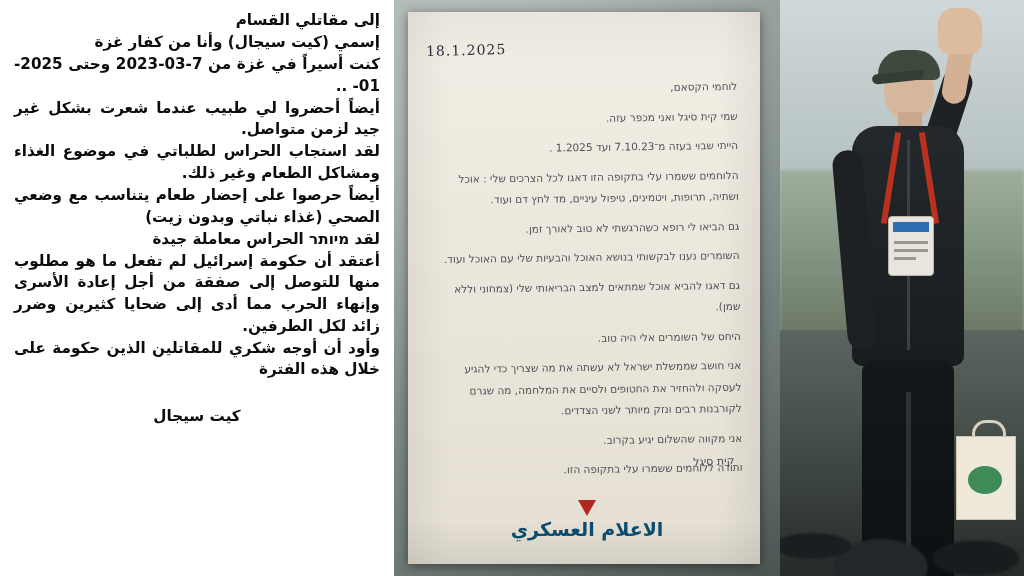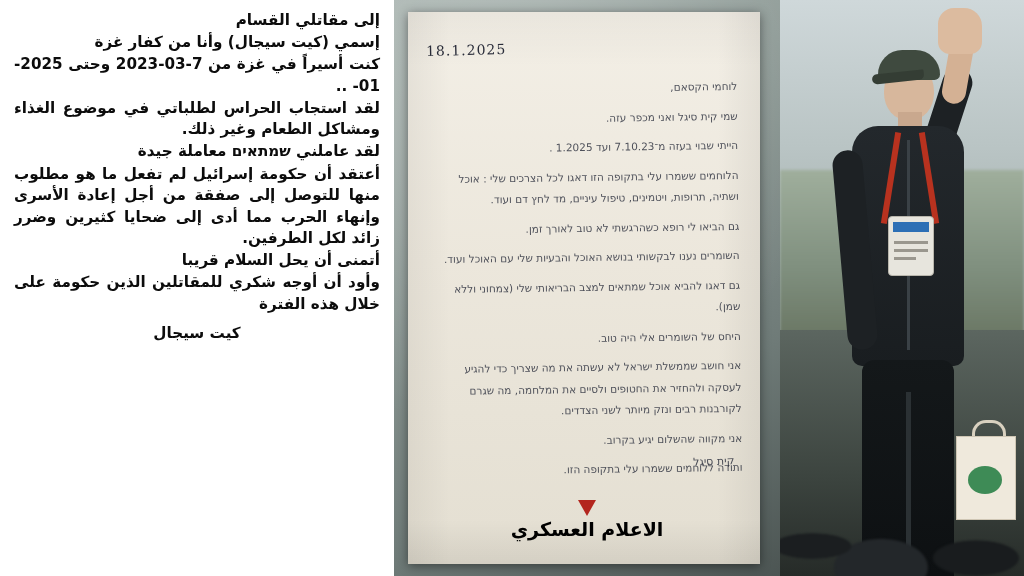--- a/index.html
+++ b/index.html
@@ -40,21 +40,21 @@
   .arabic-block p {
     margin: 0 0 0.5px 0;
   }
   .arabic-sign {
     direction: rtl;
     text-align: center;
     font-family: "DejaVu Sans", sans-serif;
     font-weight: bold;
     font-size: 15.2px;
     color: #0c0c0c;
-    margin-top: 8px;
+    margin-top: 26px;
   }
 
   
   .letter-panel {
     position: absolute;
     left: 394px; top: 0;
     width: 386px; height: 576px;
     background: #c9cdd2;
     overflow: hidden;
   }
@@ -127,21 +127,21 @@
     margin: 0 auto 2px auto;
     border-left: 9px solid transparent;
     border-right: 9px solid transparent;
     border-top: 16px solid #b3261e;
   }
   .wm-text {
     direction: rtl;
     font-family: "DejaVu Sans", sans-serif;
     font-weight: bold;
     font-size: 19px;
-    color: #000000;
+    color: #0c4a6e;
     letter-spacing: 1px;
   }
 
   
   .photo-panel {
     position: absolute;
     left: 780px; top: 0;
     width: 244px; height: 576px;
     overflow: hidden;
     background: #7e8c92;
@@ -291,24 +291,25 @@
 </head>
 <body>
 
 <div id="page">
 
   <div class="left-panel">
     <div class="arabic-block">
       <p>إلى مقاتلي القسام</p>
       <p>إسمي (كيت سيجال) وأنا من كفار غزة</p>
       <p>كنت أسيراً في غزة من 7-03-2023 وحتى 2025-01- ..</p>
+      <p>أيضاً أحضروا لي طبيب عندما شعرت بشكل غير جيد لزمن متواصل.</p>
       <p>لقد استجاب الحراس لطلباتي في موضوع الغذاء ومشاكل الطعام وغير ذلك.</p>
-      <p>لقد عاملني שמתאים معاملة جيدة</p>
+      <p>أيضاً حرصوا على إحضار طعام يتناسب مع وضعي الصحي (غذاء نباتي وبدون زيت)</p>
+      <p>لقد מיותר الحراس معاملة جيدة</p>
       <p>أعتقد أن حكومة إسرائيل لم تفعل ما هو مطلوب منها للتوصل إلى صفقة من أجل إعادة الأسرى وإنهاء الحرب مما أدى إلى ضحايا كثيرين وضرر زائد لكل الطرفين.</p>
-      <p>أتمنى أن يحل السلام قريبا</p>
       <p>وأود أن أوجه شكري للمقاتلين الذين حكومة على خلال هذه الفترة</p>
     </div>
     <div class="arabic-sign">كيت سيجال</div>
   </div>
 
   <div class="letter-panel">
     <div class="letter-bg"></div>
     <div class="paper">
       <div class="hw-date">18.1.2025</div>
       <div class="hw-body">

